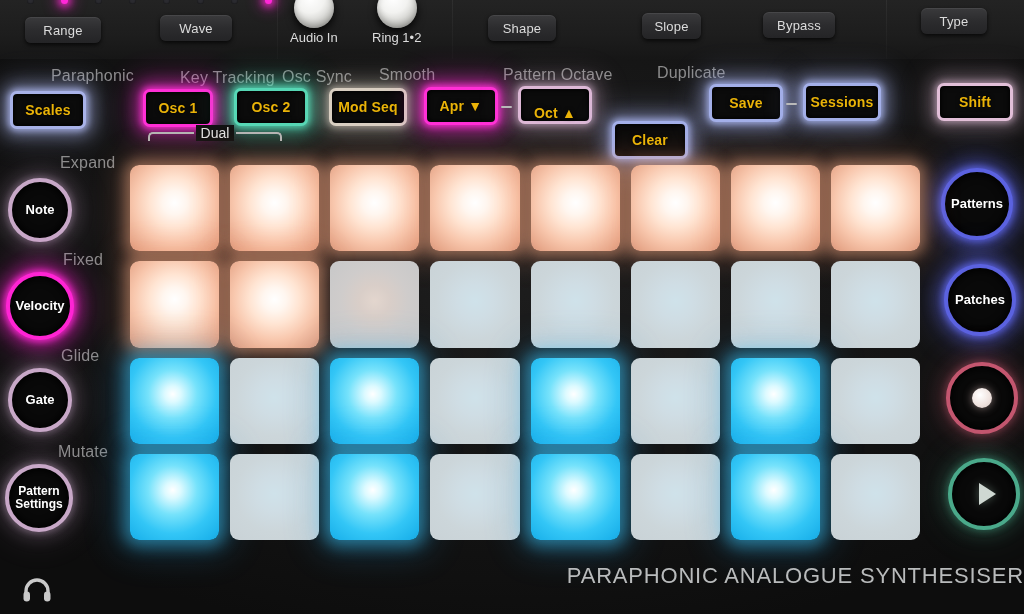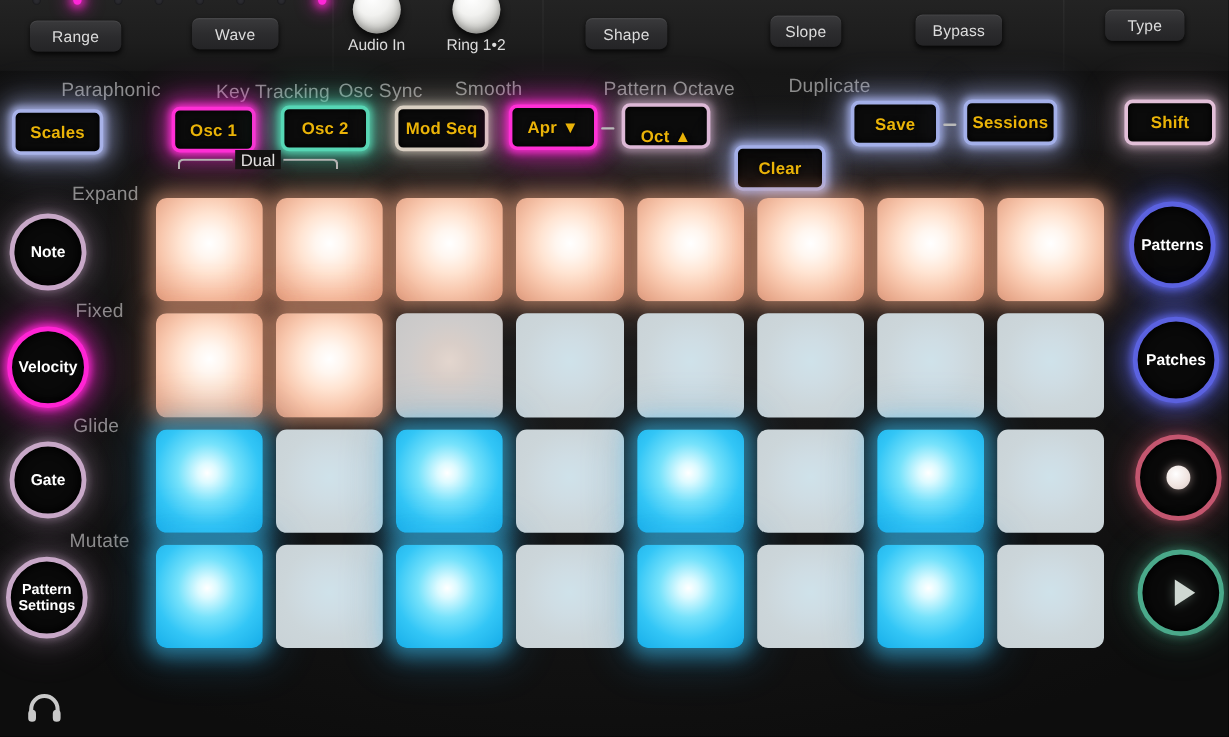--- a/index.html
+++ b/index.html
@@ -368,20 +368,21 @@
       <div class="pad cool-on"></div>
       <div class="pad cool-dim"></div>
       <div class="pad cool-on"></div>
       <div class="pad cool-dim"></div>
       <div class="pad cool-on"></div>
       <div class="pad cool-dim"></div>
       <div class="pad cool-on"></div>
       <div class="pad cool-dim"></div>
     </div>
 
+  <div id="bottom-text">PARAPHONIC ANALOGUE SYNTHESISER</div>
 
   <svg id="headphone-icon" viewBox="0 0 30 24">
     <path d="M4 17 V13 A11 11 0 0 1 26 13 V17" fill="none" stroke="#c9c9c9" stroke-width="3.4" stroke-linecap="round"></path>
     <rect x="1.5" y="13.5" width="6.5" height="10" rx="3.2" fill="#c9c9c9"></rect>
     <rect x="22" y="13.5" width="6.5" height="10" rx="3.2" fill="#c9c9c9"></rect>
   </svg>
 
 </div>
 
 </body></html>

